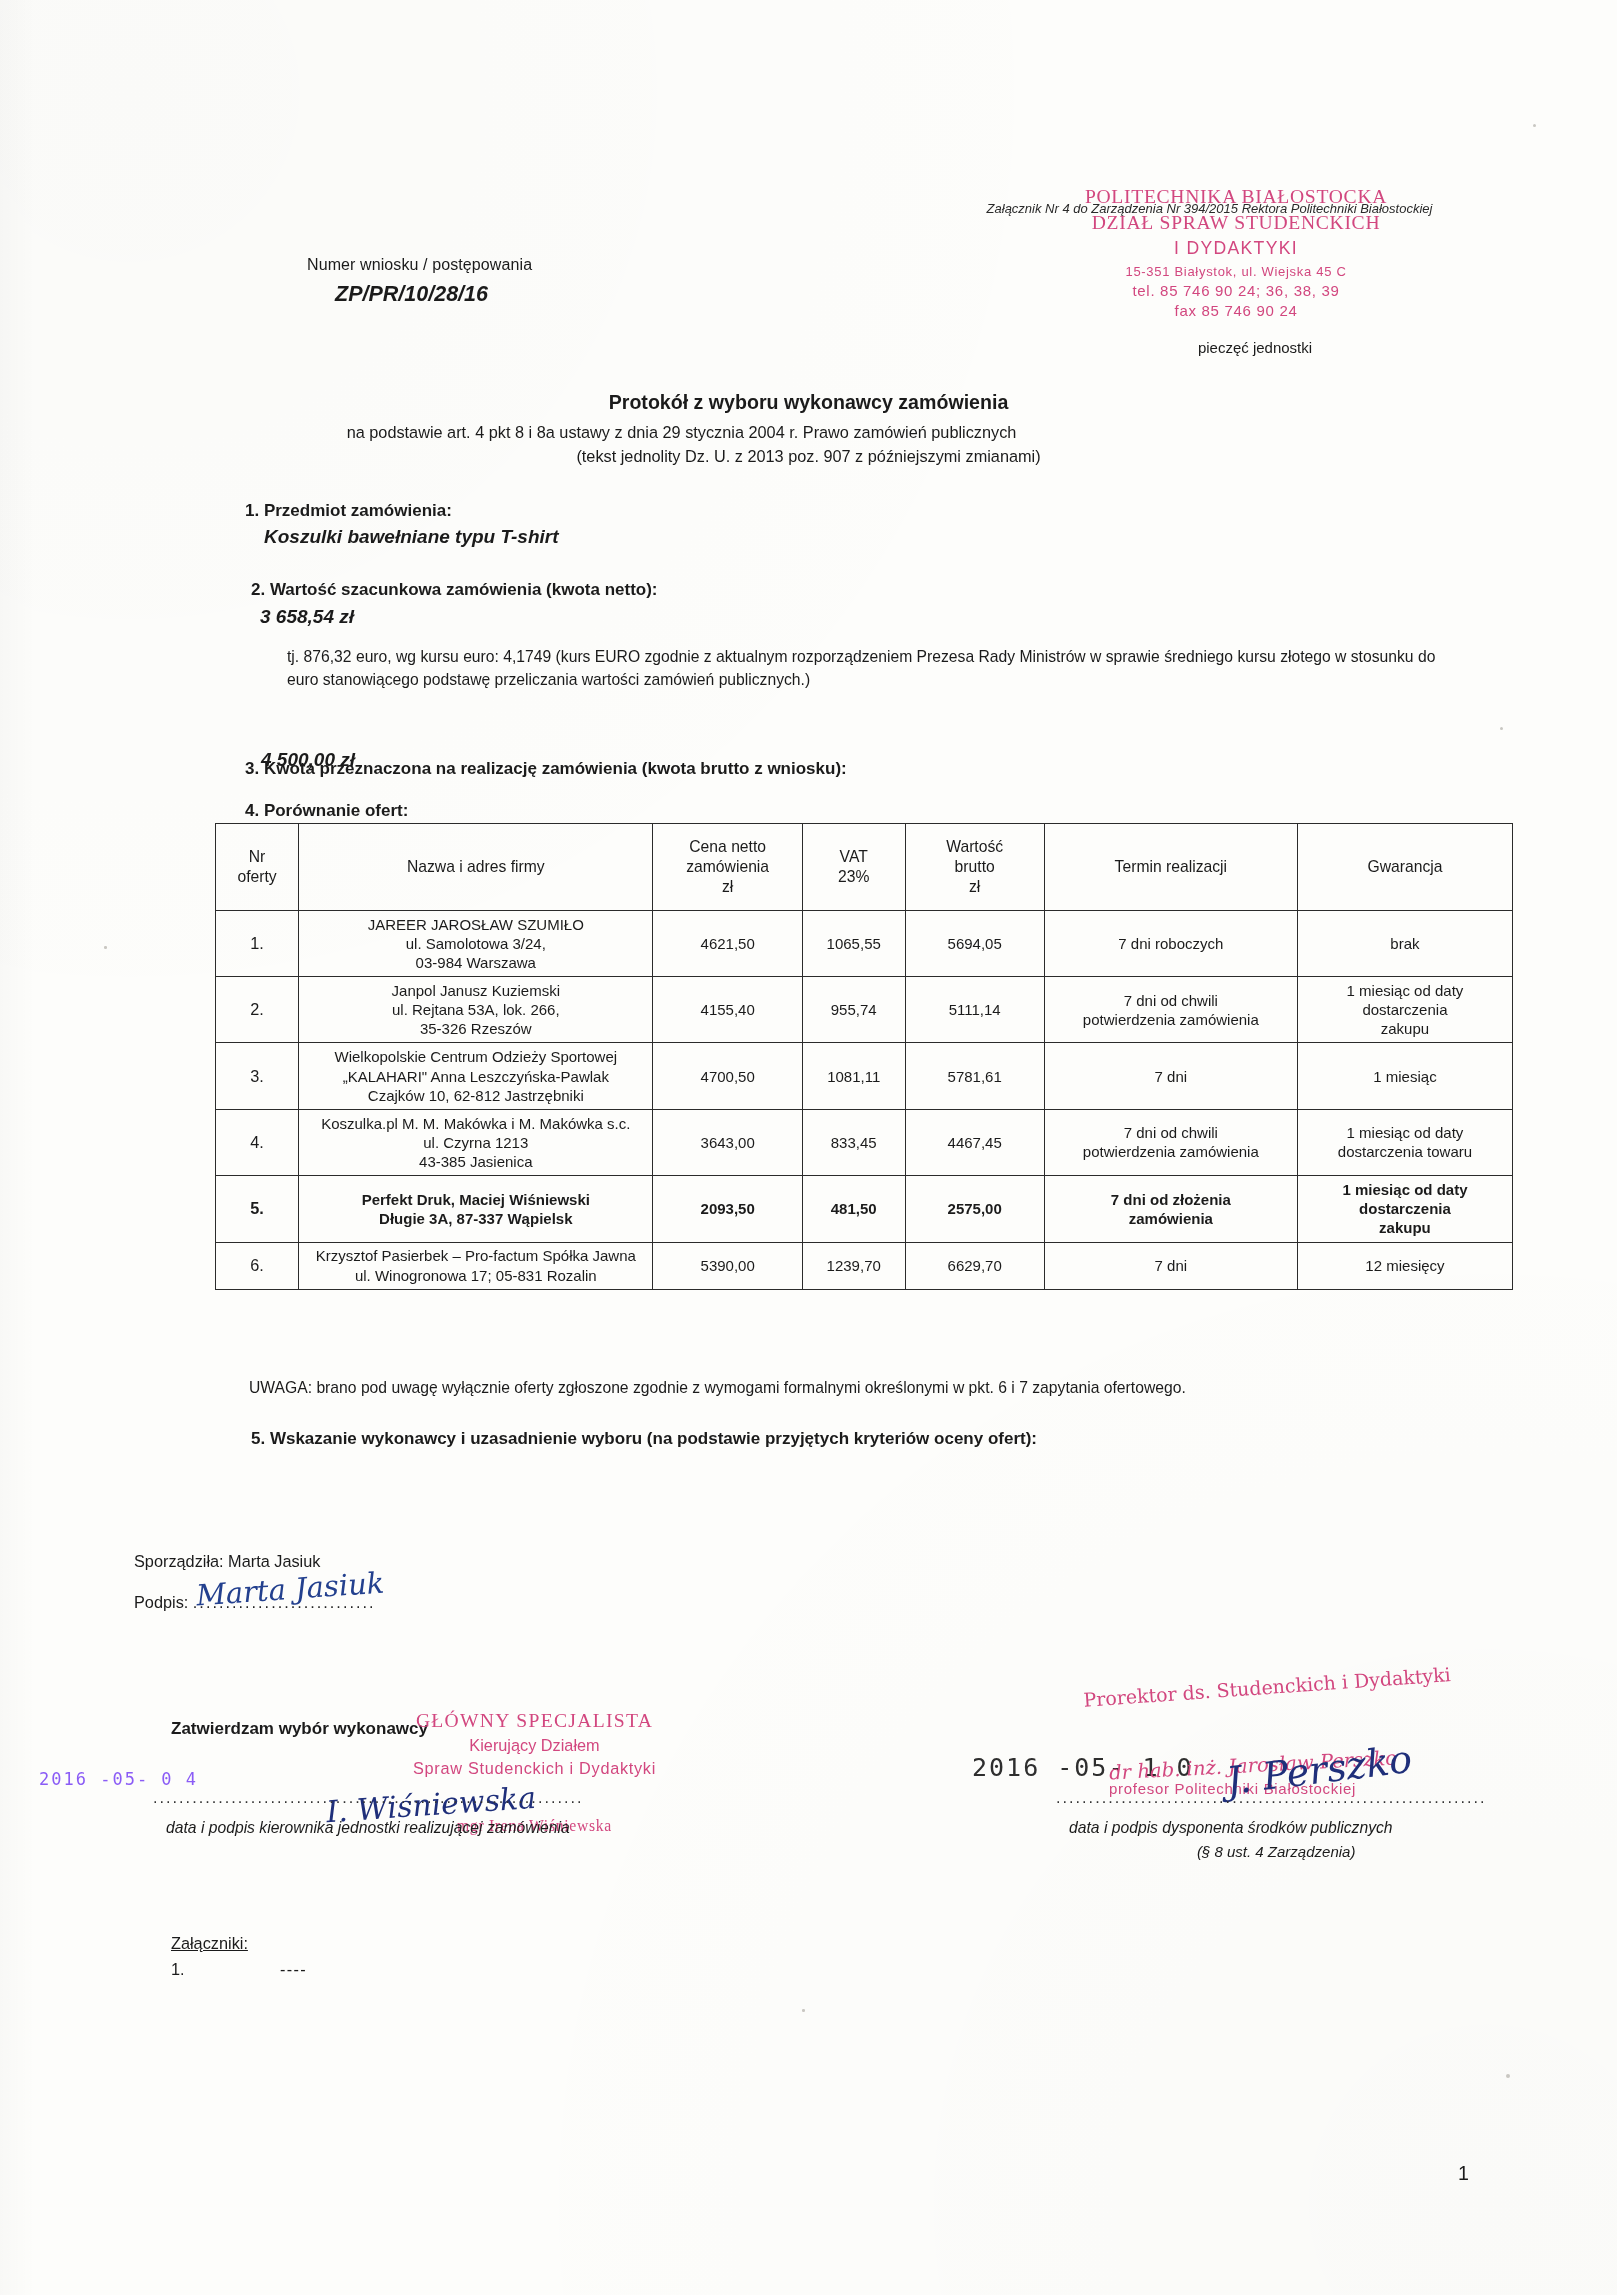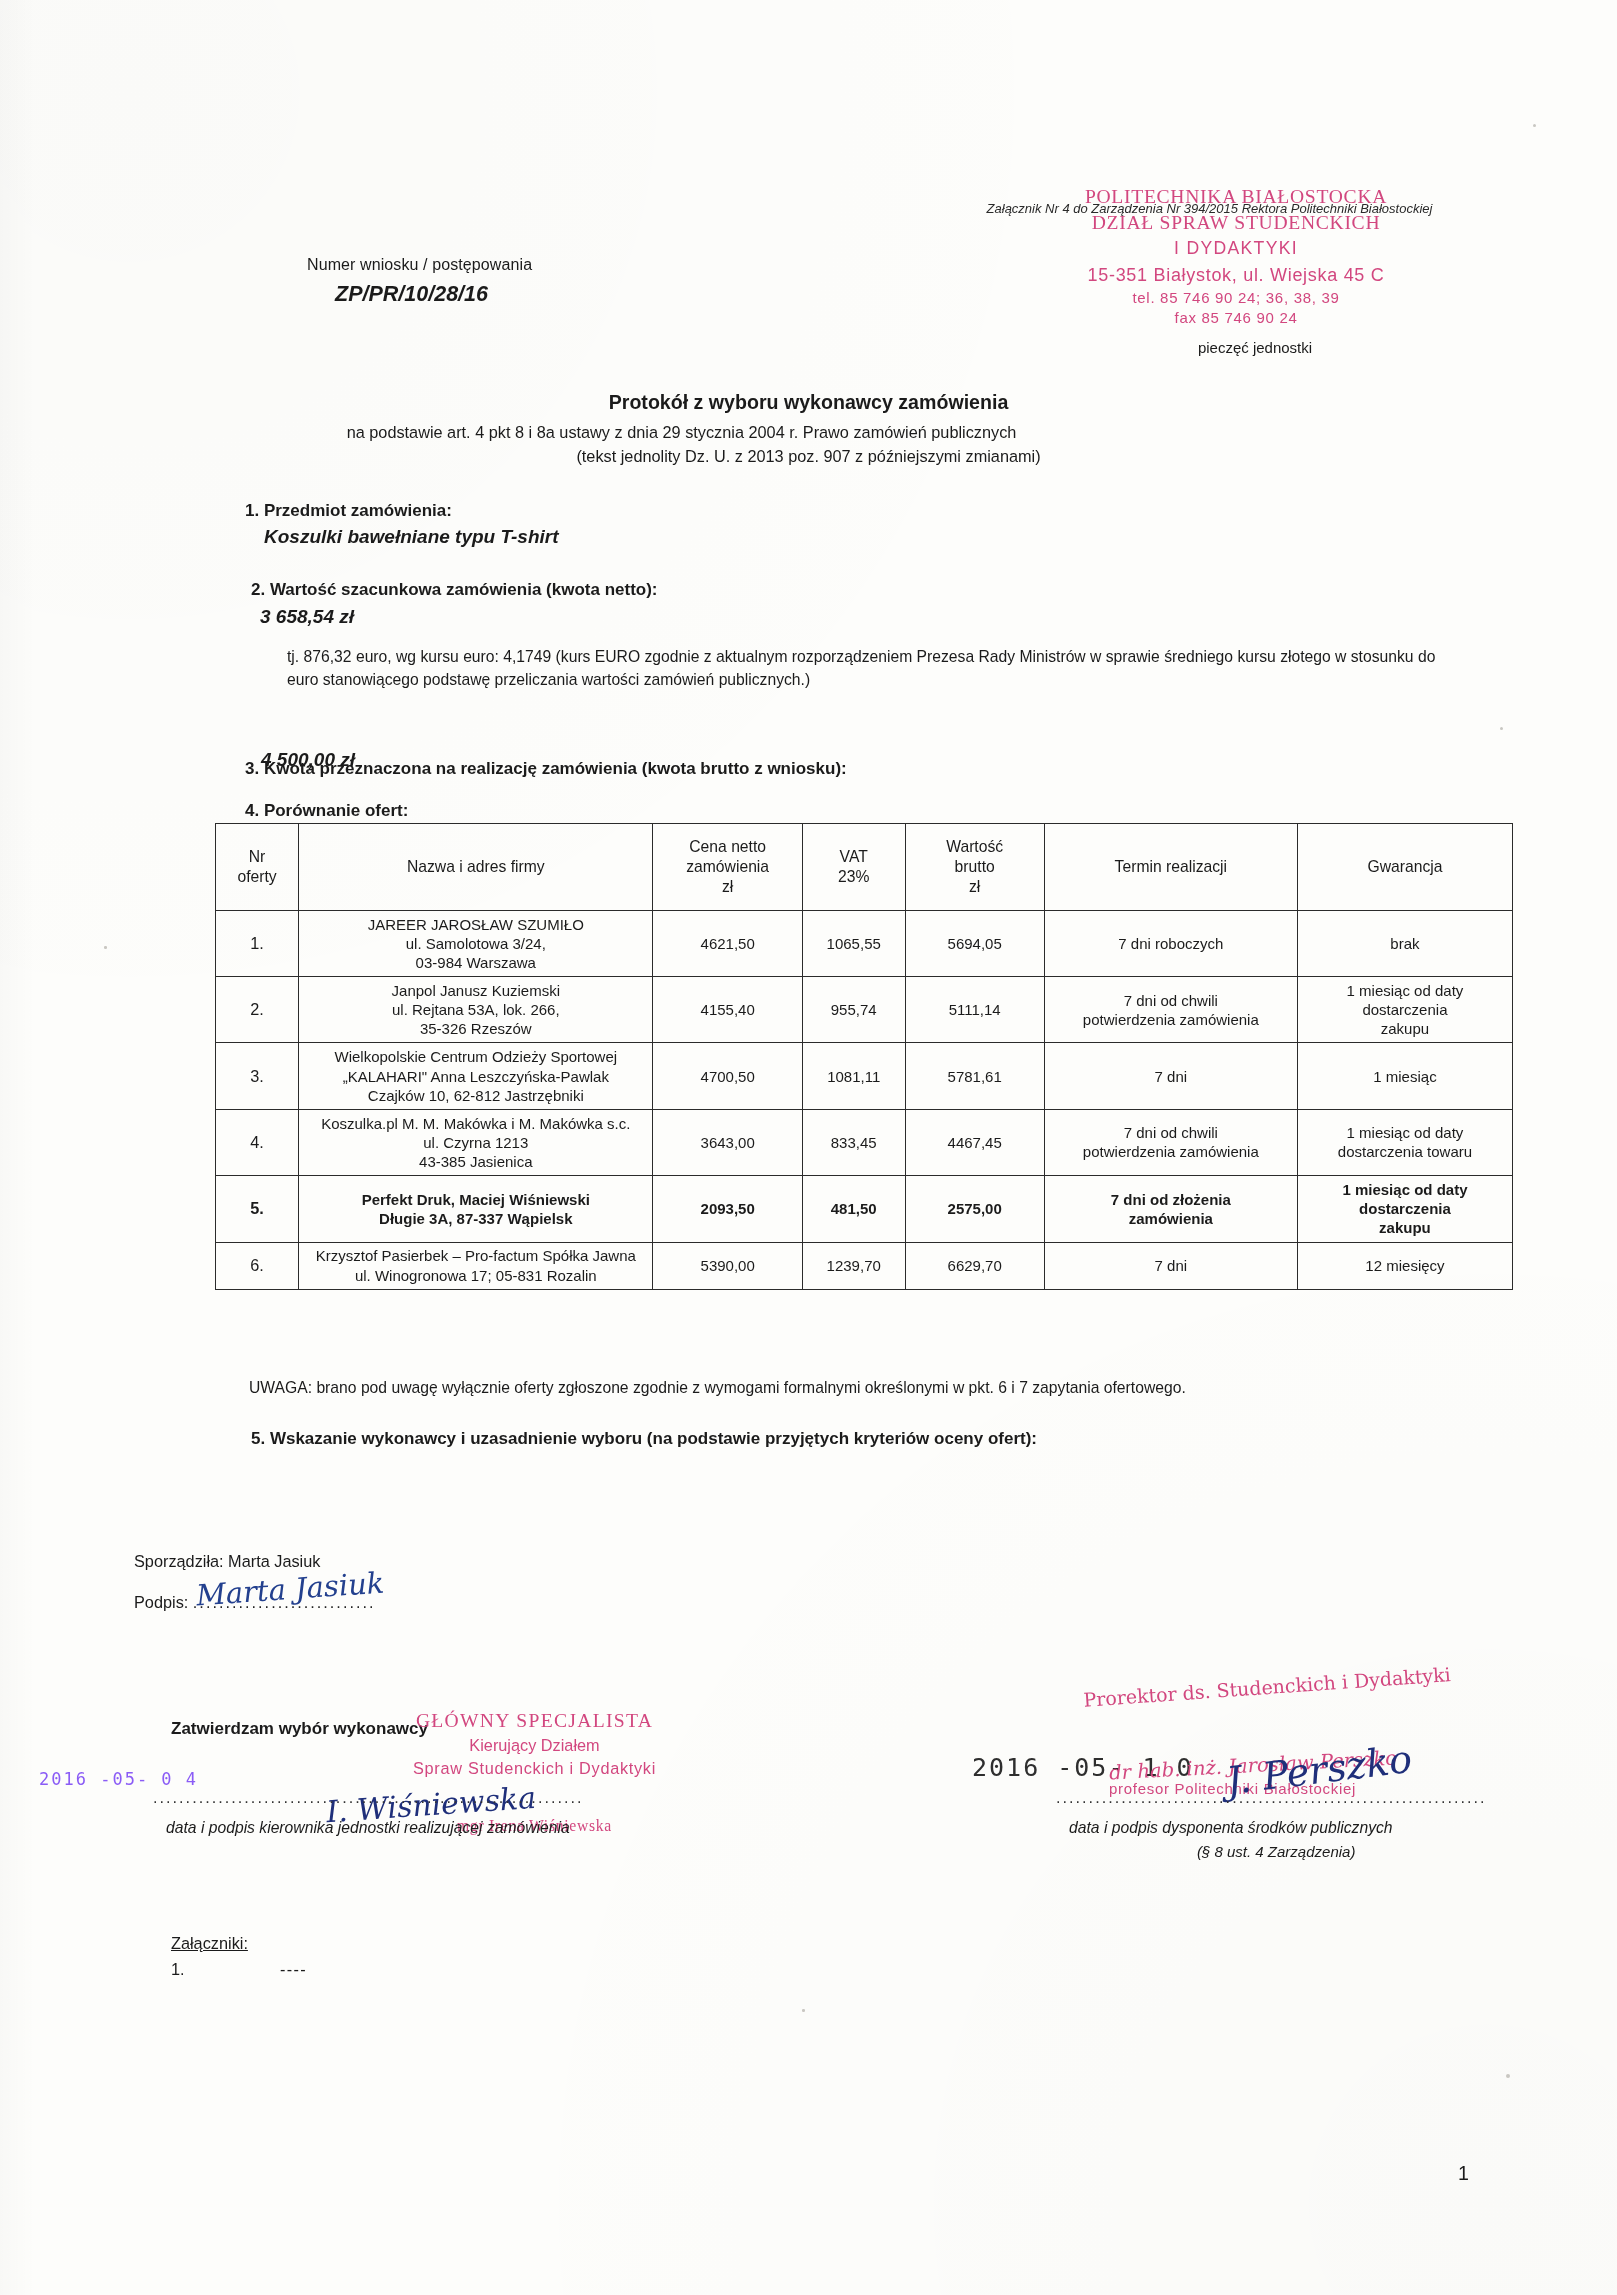--- a/index.html
+++ b/index.html
@@ -78,21 +78,21 @@
   .stamp .l2 {
     font-family: "Liberation Serif", serif;
     font-size: 19.6px;
     letter-spacing: 0.7px;
   }
   .stamp .l3 {
     font-size: 17.6px;
     letter-spacing: 1.3px;
   }
   .stamp .l4 {
-    font-size: 18px;
+    font-size: 13px;
     letter-spacing: 0.7px;
     margin-top: 2.6px;
   }
   .stamp .l5, .stamp .l6 {
     font-size: 15px;
     letter-spacing: 0.7px;
   }
   .pieczec {
     position: absolute;
     left: 1118px;

